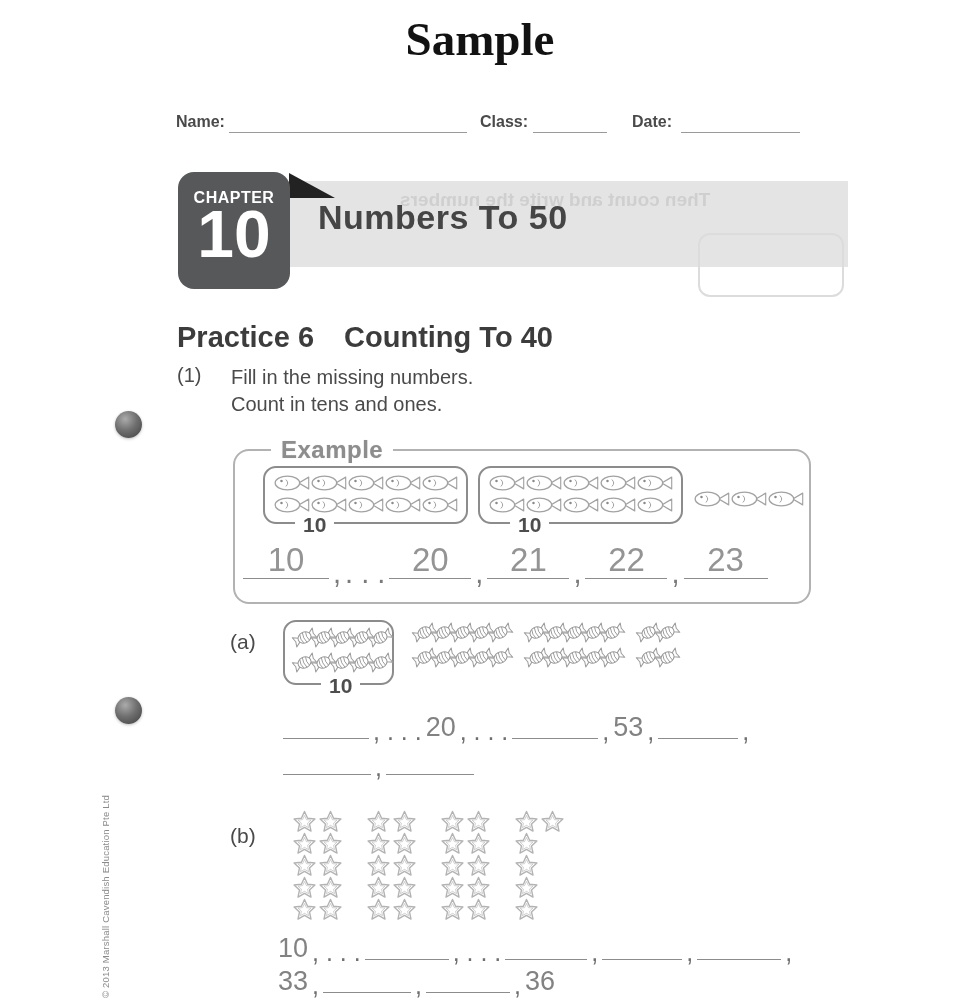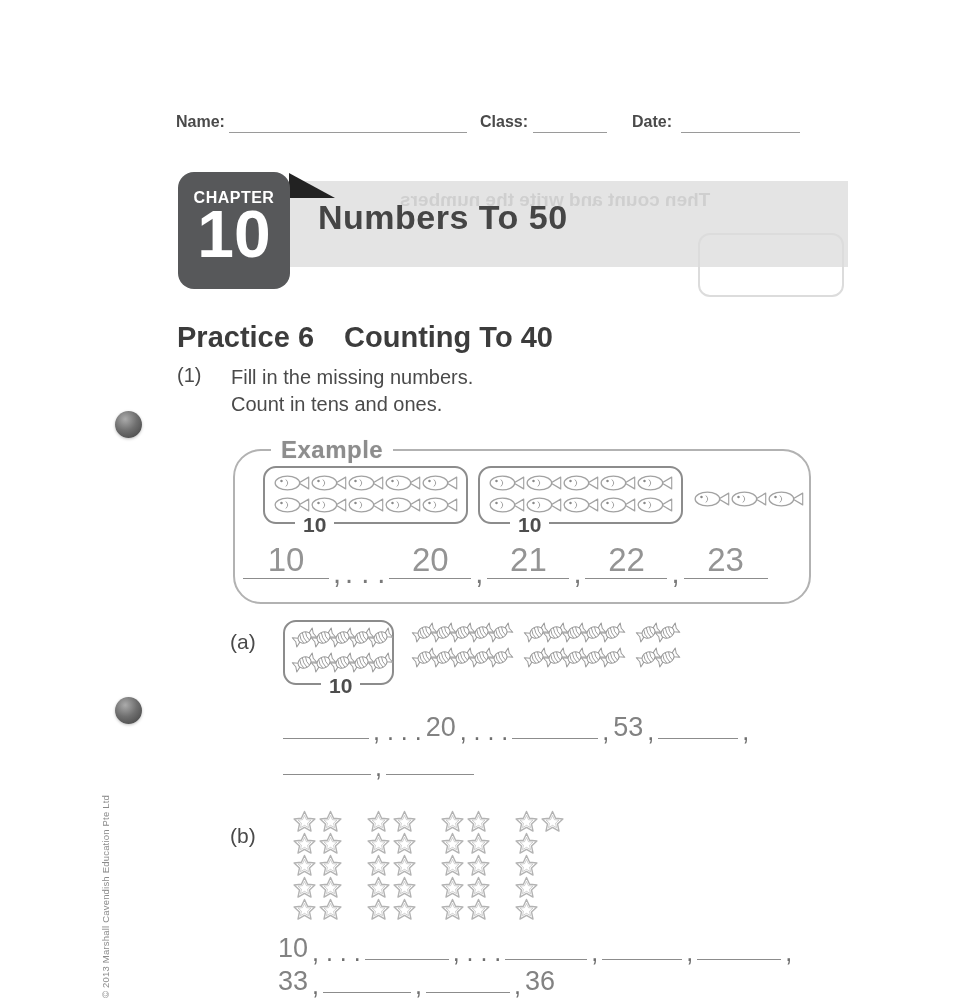--- a/index.html
+++ b/index.html
@@ -35,21 +35,21 @@
   .q-text{position:absolute;left:231px;top:364px;font-size:20px;color:#4a4a4a;line-height:27px;}
 
   
   .hole{position:absolute;width:27px;height:27px;border-radius:50%;
         background:radial-gradient(circle at 38% 30%,#ababab,#707070 45%,#3e3e3e 100%);
         box-shadow:0 1px 3px rgba(0,0,0,.25);}
   .hole1{left:115px;top:411px;} .hole2{left:115px;top:697px;}
 
   
   .example-panel{position:absolute;left:233px;top:449px;width:574px;height:151px;
-                 border:2px solid #b2b2b2;border-radius:28px;}
+                 border:2px solid #b2b2b2;border-radius:16px;}
   .example-label{position:absolute;top:-15px;left:36px;background:#fff;padding:0 10px;
                  font-size:24px;font-weight:bold;color:#8d8d8d;letter-spacing:0.5px;
                  text-shadow:0 0 1px #cfcfcf;}
   .fish-grid{position:absolute;left:28px;top:15px;}
   .example-ans{position:absolute;left:8px;top:92px;width:556px;}
 
   
   .icon-grid{display:flex;align-items:flex-start;}
   .fish-grid{gap:10px;}
   .icon-group{position:relative;}
@@ -113,20 +113,21 @@
       <g fill="none" stroke="#b3b3b3" stroke-linejoin="round">
         <path stroke-width="1.4" d="M12 1.5 L15.1 8.2 L22.4 9 L17 13.9 L18.5 21.1 L12 17.4 L5.5 21.1 L7 13.9 L1.6 9 L8.9 8.2 Z"></path>
         <path stroke-width="1" transform="translate(12 12) scale(0.62) translate(-12 -12)" d="M12 1.5 L15.1 8.2 L22.4 9 L17 13.9 L18.5 21.1 L12 17.4 L5.5 21.1 L7 13.9 L1.6 9 L8.9 8.2 Z"></path>
       </g>
     </symbol>
   </defs>
 </svg>
 
 <div id="page">
 
+  <div class="watermark">Sample</div>
 
   <span class="field-label lbl-name">Name:</span>
   <span class="field-line line-name"></span>
   <span class="field-label lbl-class">Class:</span>
   <span class="field-line line-class"></span>
   <span class="field-label lbl-date">Date:</span>
   <span class="field-line line-date"></span>
 
   <div class="banner">
     <span class="showthrough">Then count and write the numbers</span>

